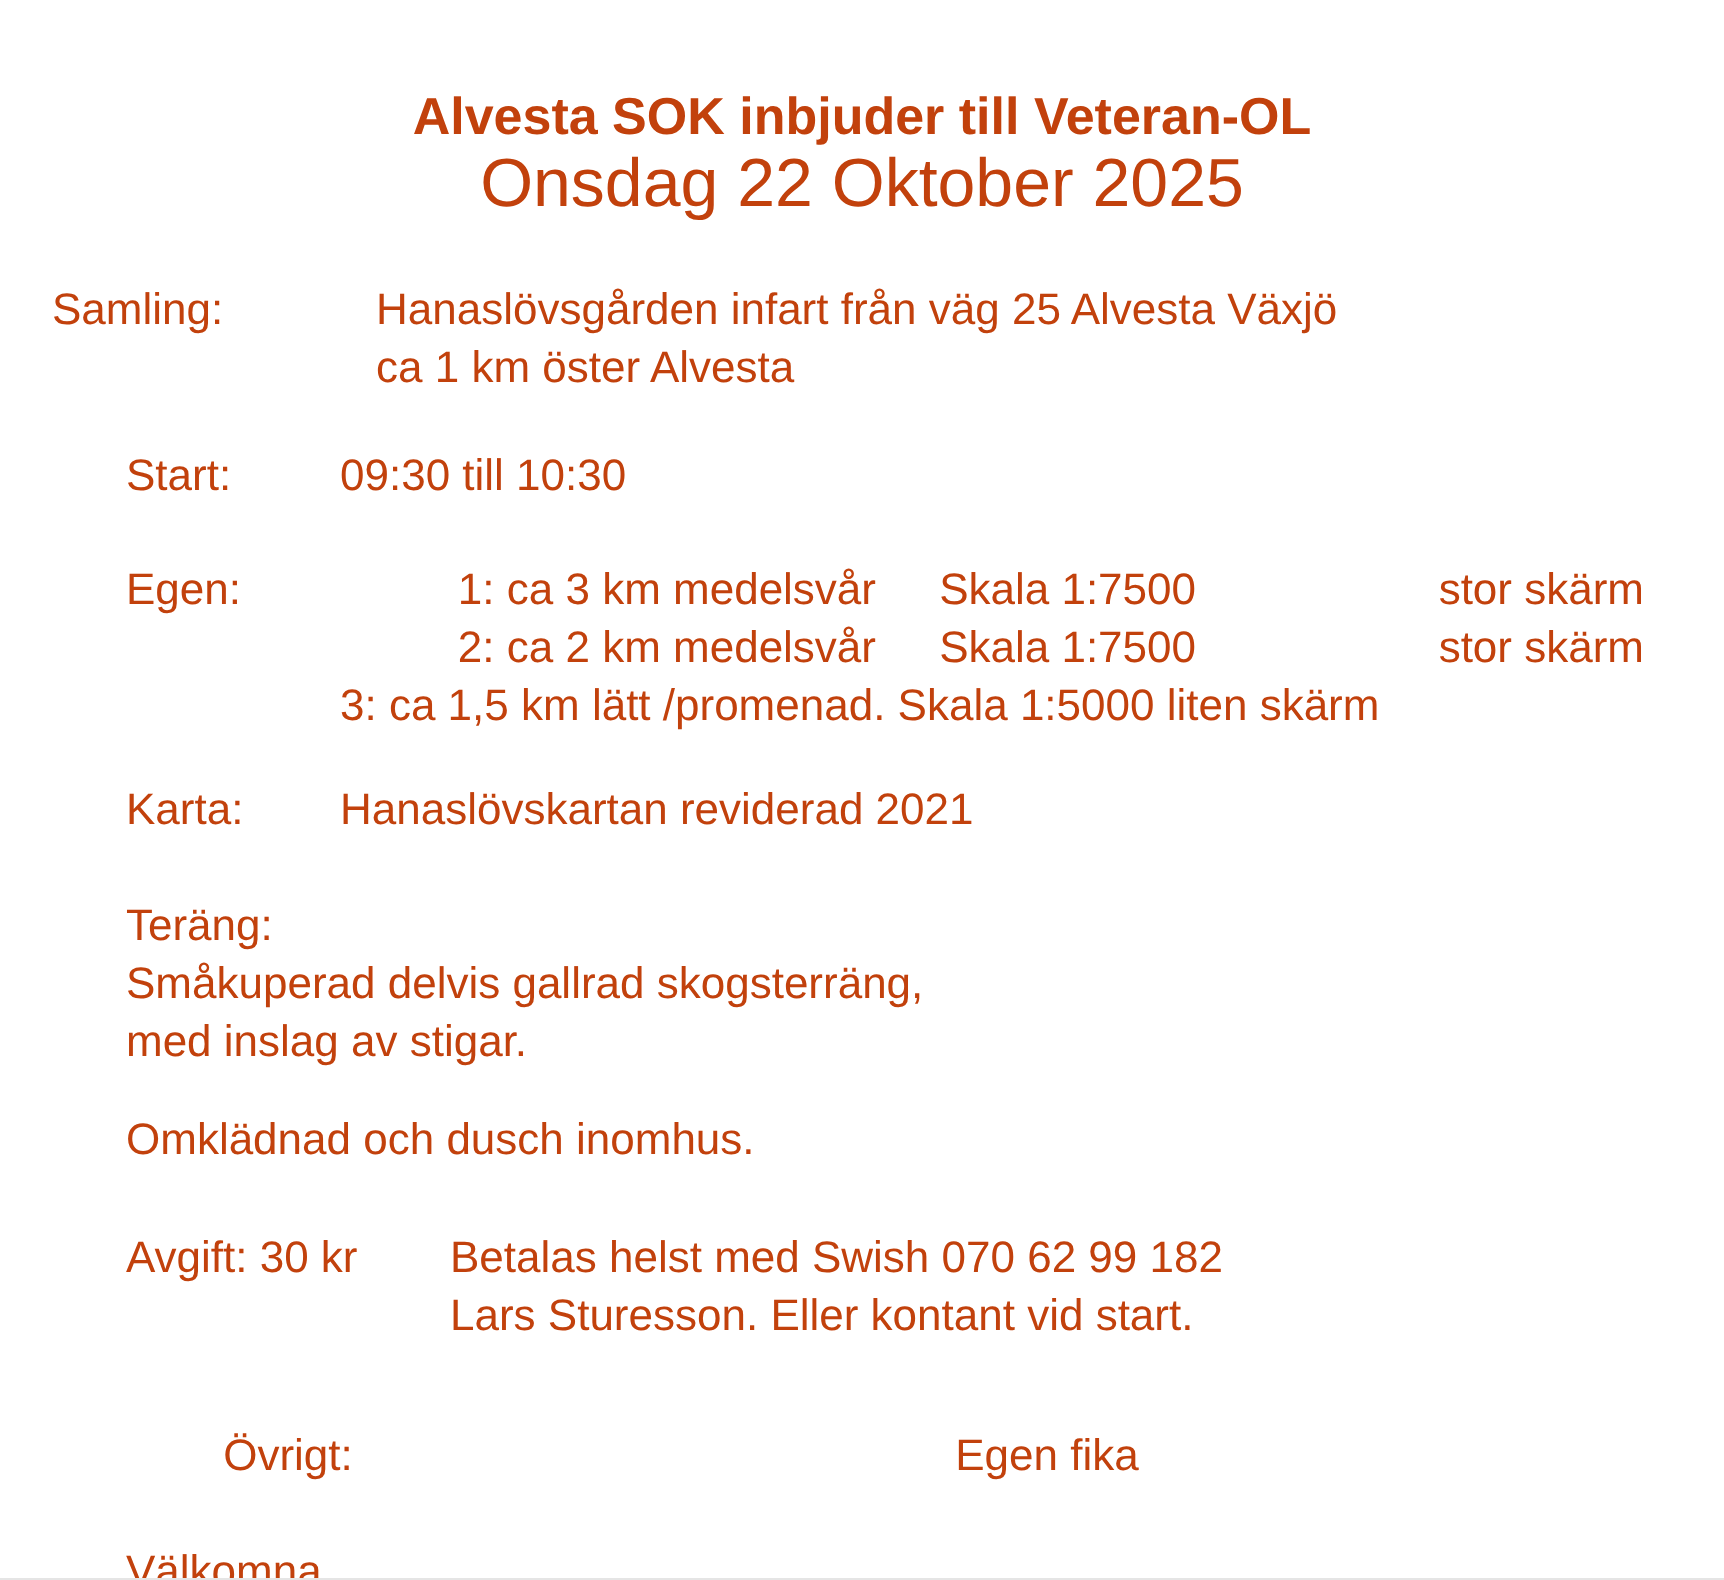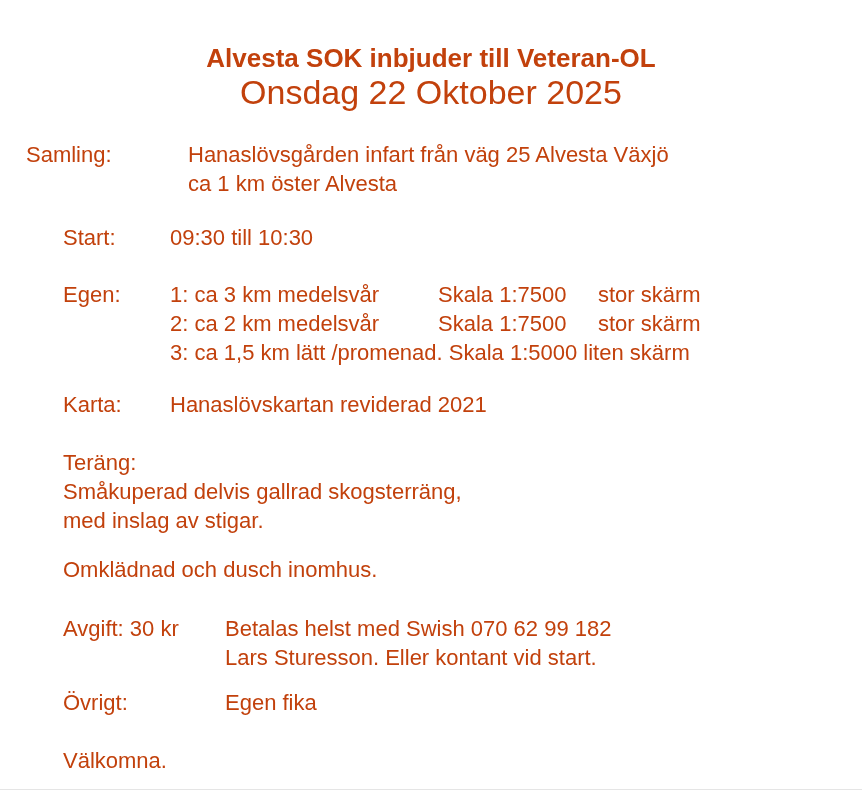--- a/index.html
+++ b/index.html
@@ -46,29 +46,30 @@
   }
   .label {
     flex: 0 0 auto;
   }
   .w-a { width: 107px; }   
   .w-b { width: 162px; }   
   .content { flex: 1 1 auto; }
   .course-grid {
     display: grid;
     grid-template-columns: 268px 160px auto;
+    text-align: right;
   }
   .mt-samling   { margin-top: 31px; padding-left: 26px; }
   .mt-start     { margin-top: 25px; }
   .mt-banor     { margin-top: 28px; }
   .mt-karta     { margin-top: 23px; }
   .mt-terang    { margin-top: 29px; flex-direction: column; }
   .mt-omkladnad { margin-top: 20px; }
   .mt-avgift    { margin-top: 30px; }
-  .mt-ovrigt    { margin-top: 16px; }
+  .mt-ovrigt    { margin-top: 41px; text-align: center; }
   .mt-valkomna  { margin-top: 29px; }
 </style>
 </head>
 <body>
 
 <div class="page">
 
   <div class="title-block">
     <div class="doc-title">Alvesta SOK inbjuder till Veteran-OL</div>
     <div class="doc-subtitle">Onsdag 22 Oktober 2025</div>

